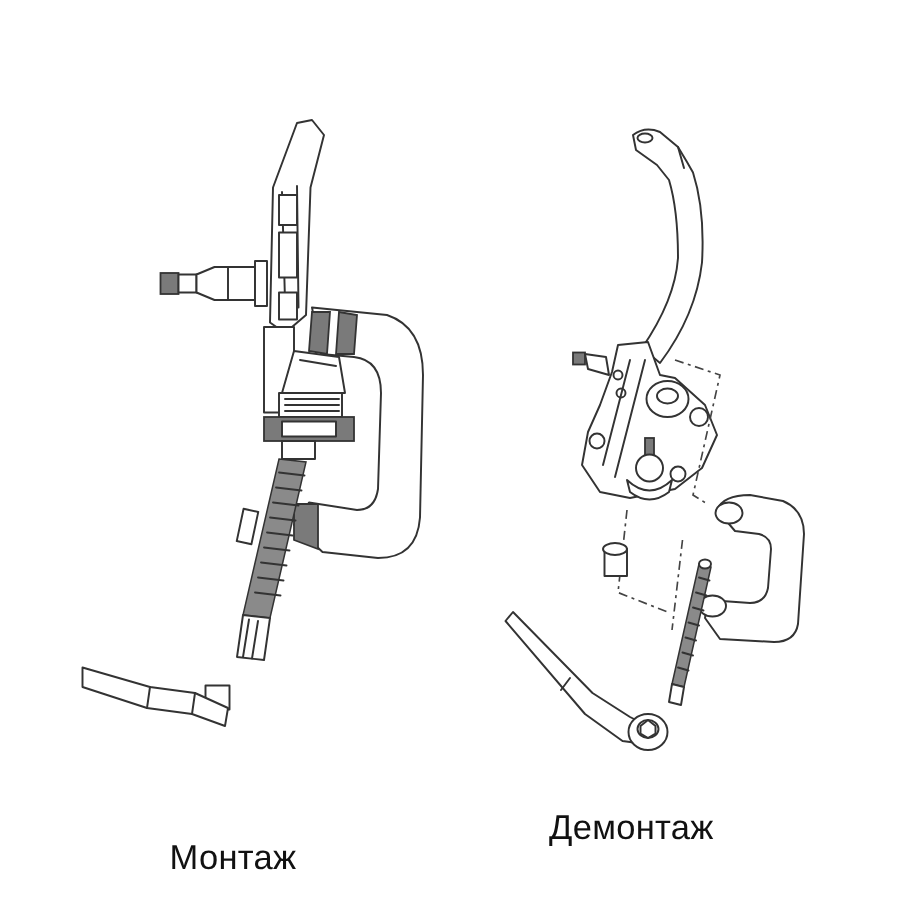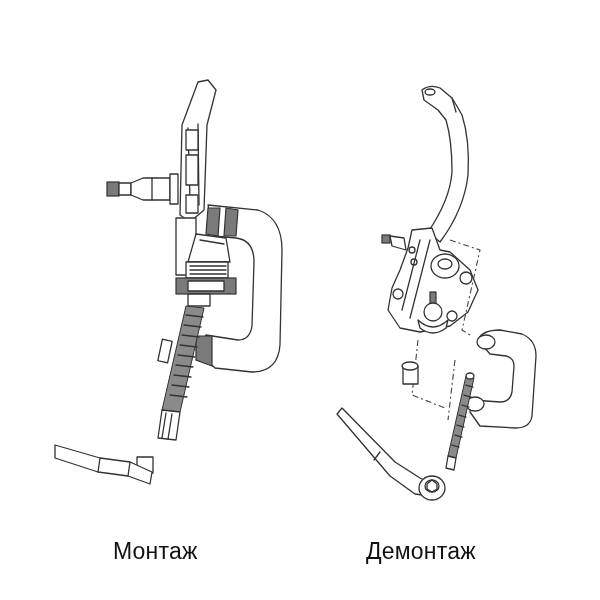--- a/index.html
+++ b/index.html
@@ -3,21 +3,21 @@
   <meta charset="utf-8">
   <style>
     html, body { margin: 0; padding: 0; background: #ffffff; }
     .canvas { position: relative; width: 600px; height: 600px; background: #ffffff; overflow: hidden; }
     svg.art { position: absolute; left: 0; top: 0; width: 600px; height: 600px; }
     .caption {
       position: absolute; top: 538px;
       font-family: "Liberation Sans", sans-serif;
       font-size: 23px; color: #111111; letter-spacing: 0.2px;
     }
-    .cap-left { left: 113px; }
+    .cap-left { left: 113px; margin-top: 20px; }
     .cap-right { left: 366px; }
     .ln { fill: none; stroke: #333; stroke-width: 1.3; stroke-linejoin: round; stroke-linecap: round; }
     .fl { fill: #fff; stroke: #333; stroke-width: 1.3; stroke-linejoin: round; }
     .dk { fill: #7a7a7a; stroke: #333; stroke-width: 1.2; }
     .th { fill: #8a8a8a; stroke: #333; stroke-width: 1; }
     .dash { fill: none; stroke: #444; stroke-width: 1.1; stroke-dasharray: 6 3 2 3; }
   </style>
 </head>
 <body>
 

